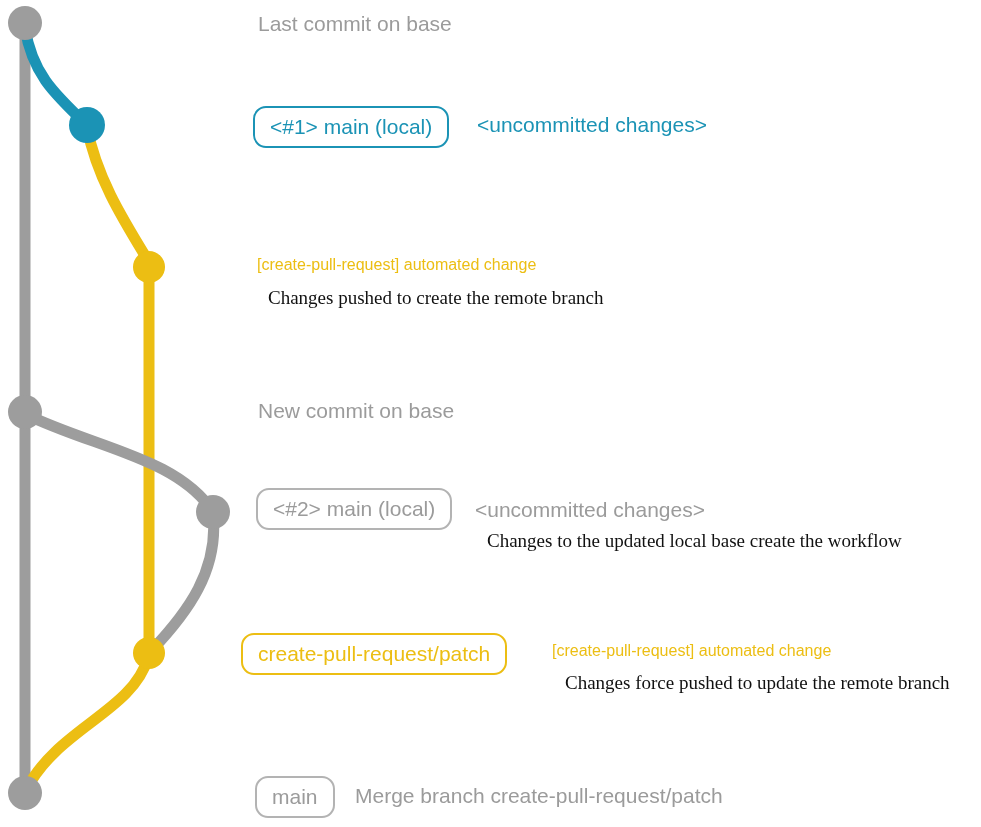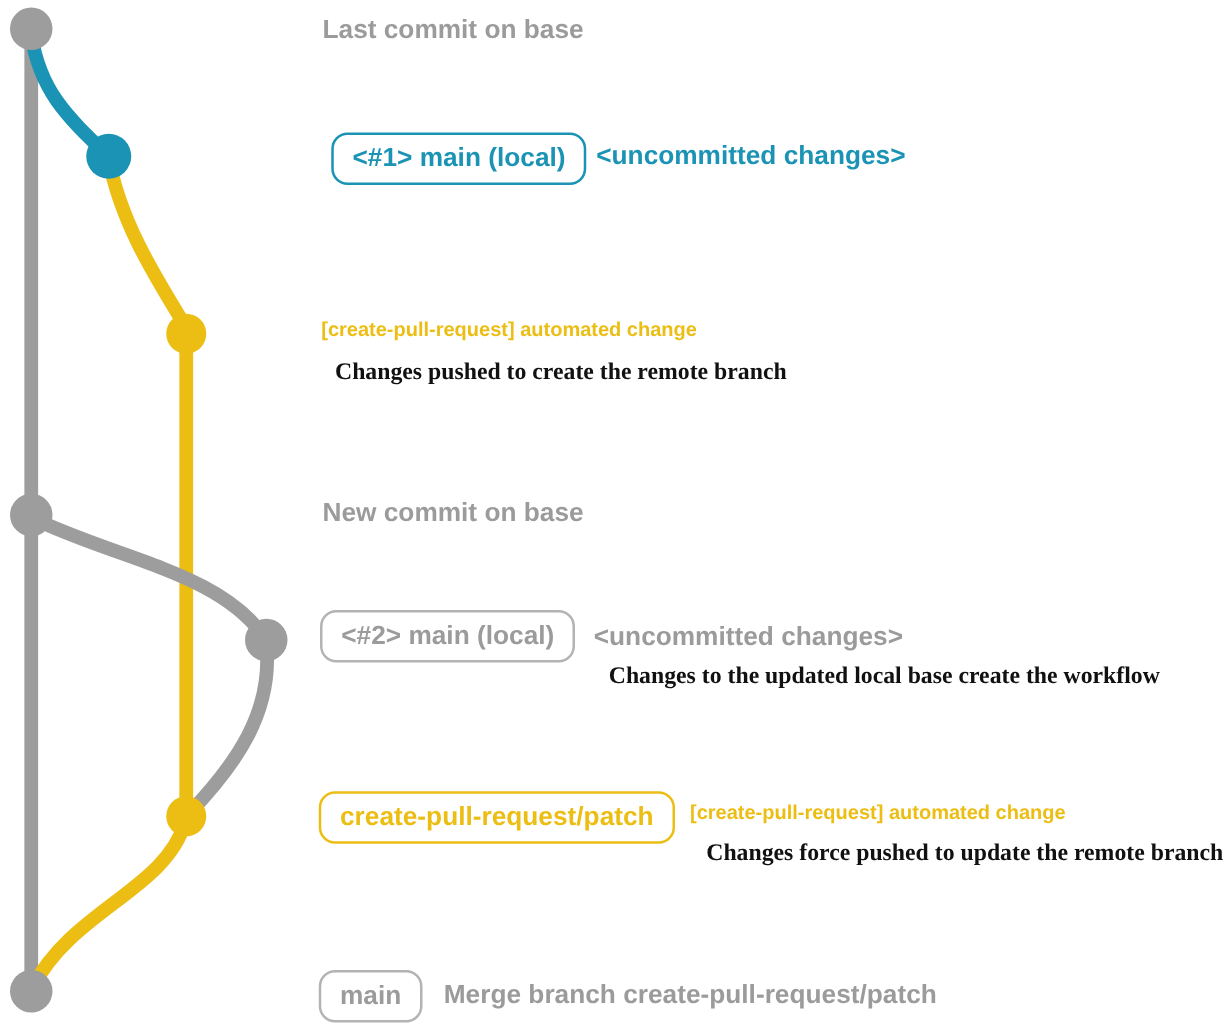--- a/index.html
+++ b/index.html
@@ -27,21 +27,21 @@
   .graph-svg { position: absolute; left: 0; top: 0; }
 
   .edge { fill: none; stroke-linecap: round; }
   .edge-gray   { stroke: var(--gray); }
   .edge-blue   { stroke: var(--blue); }
   .edge-yellow { stroke: var(--yellow); }
   .node-gray   { fill: var(--gray); }
   .node-blue   { fill: var(--blue); }
   .node-yellow { fill: var(--yellow); }
 
-  .abs { position: absolute; white-space: nowrap; font-weight: bold; }
+  .abs { position: absolute; white-space: nowrap; }
 
   .plain-label {
     font-size: 21px;
     color: var(--gray_text);
   }
   .badge {
     display: inline-block;
     font-size: 21px;
     padding: 6px 15px 7px 15px;
     border-radius: 13px;
@@ -87,37 +87,37 @@
     <circle class="node-blue" cx="87" cy="125" r="18"></circle>
     <circle class="node-yellow" cx="149" cy="267" r="16"></circle>
     <circle class="node-gray" cx="25" cy="412" r="17"></circle>
     <circle class="node-gray" cx="213" cy="512" r="17"></circle>
     <circle class="node-yellow" cx="149" cy="653" r="16"></circle>
     <circle class="node-gray" cx="25" cy="793" r="17"></circle>
   </svg>
 
   <div class="abs plain-label" style="left:258px; top:12px;">Last commit on base</div>
 
-  <div class="abs" style="left:265px; top:106px;text-align:center;">
+  <div class="abs" style="left:253px; top:106px;text-align:center;">
     <span class="badge badge-blue">&lt;#1&gt; main (local)</span>
   </div>
   <div class="abs title-blue" style="left:477px; top:113px;">&lt;uncommitted changes&gt;</div>
 
   <div class="abs title-yellow" style="left:257px; top:256px;">[create-pull-request] automated change</div>
   <div class="abs desc" style="left:268px; top:287px;">Changes pushed to create the remote branch</div>
 
   <div class="abs plain-label" style="left:258px; top:399px;">New commit on base</div>
 
   <div class="abs" style="left:256px; top:488px;">
     <span class="badge badge-gray">&lt;#2&gt; main (local)</span>
   </div>
   <div class="abs title-gray" style="left:475px; top:498px;">&lt;uncommitted changes&gt;</div>
   <div class="abs desc" style="left:487px; top:530px;">Changes to the updated local base create the workflow</div>
 
-  <div class="abs" style="left:255px; top:633px;">
+  <div class="abs" style="left:241px; top:633px;">
     <span class="badge badge-yellow">create-pull-request/patch</span>
   </div>
   <div class="abs title-yellow" style="left:552px; top:642px;">[create-pull-request] automated change</div>
   <div class="abs" style="left:255px; top:776px;">
     <span class="badge badge-gray">main</span>
   </div>
 
   <div class="abs desc" style="left:565px; top:672px;">Changes force pushed to update the remote branch</div>
   <div class="abs plain-label" style="left:343px; top:784px;margin-left:12px;">Merge branch create-pull-request/patch</div>
 

